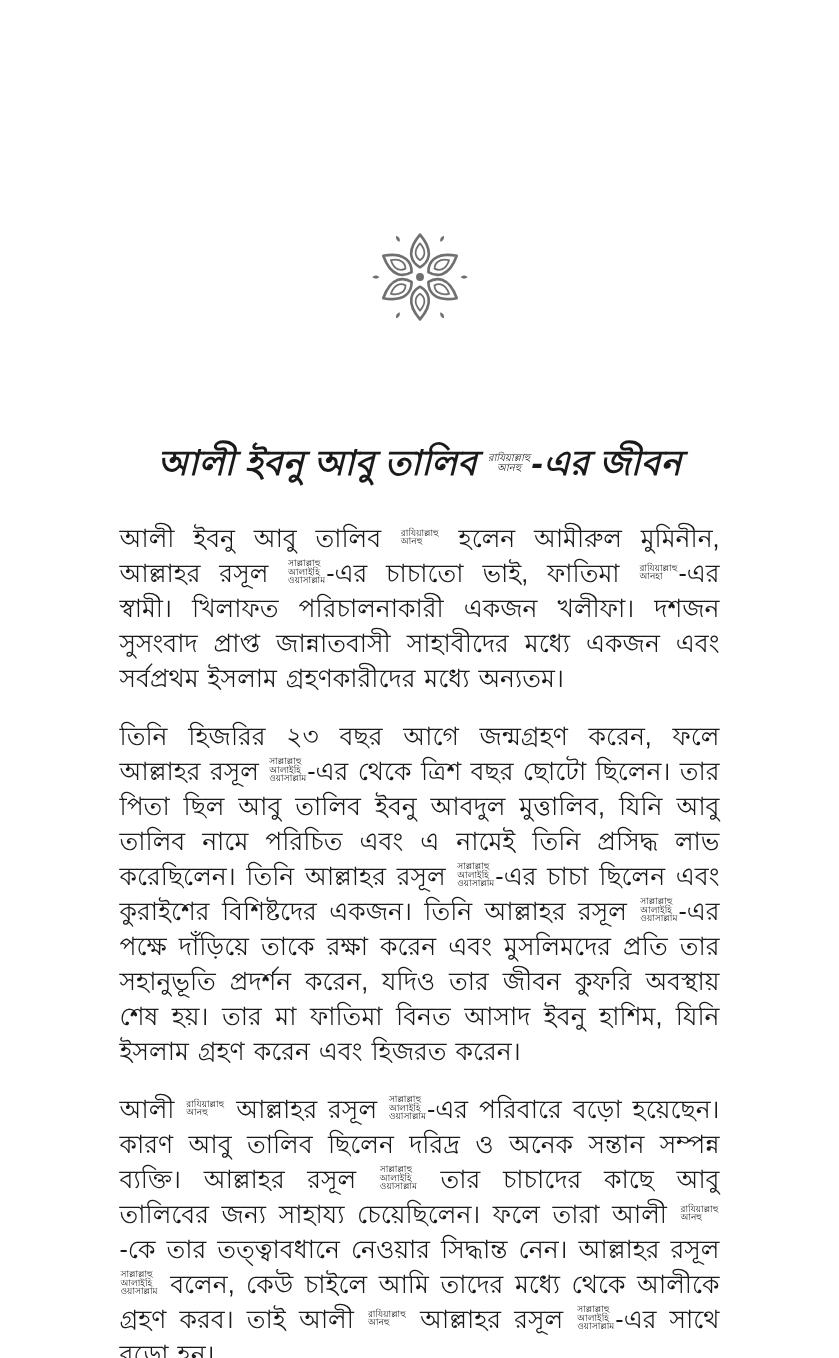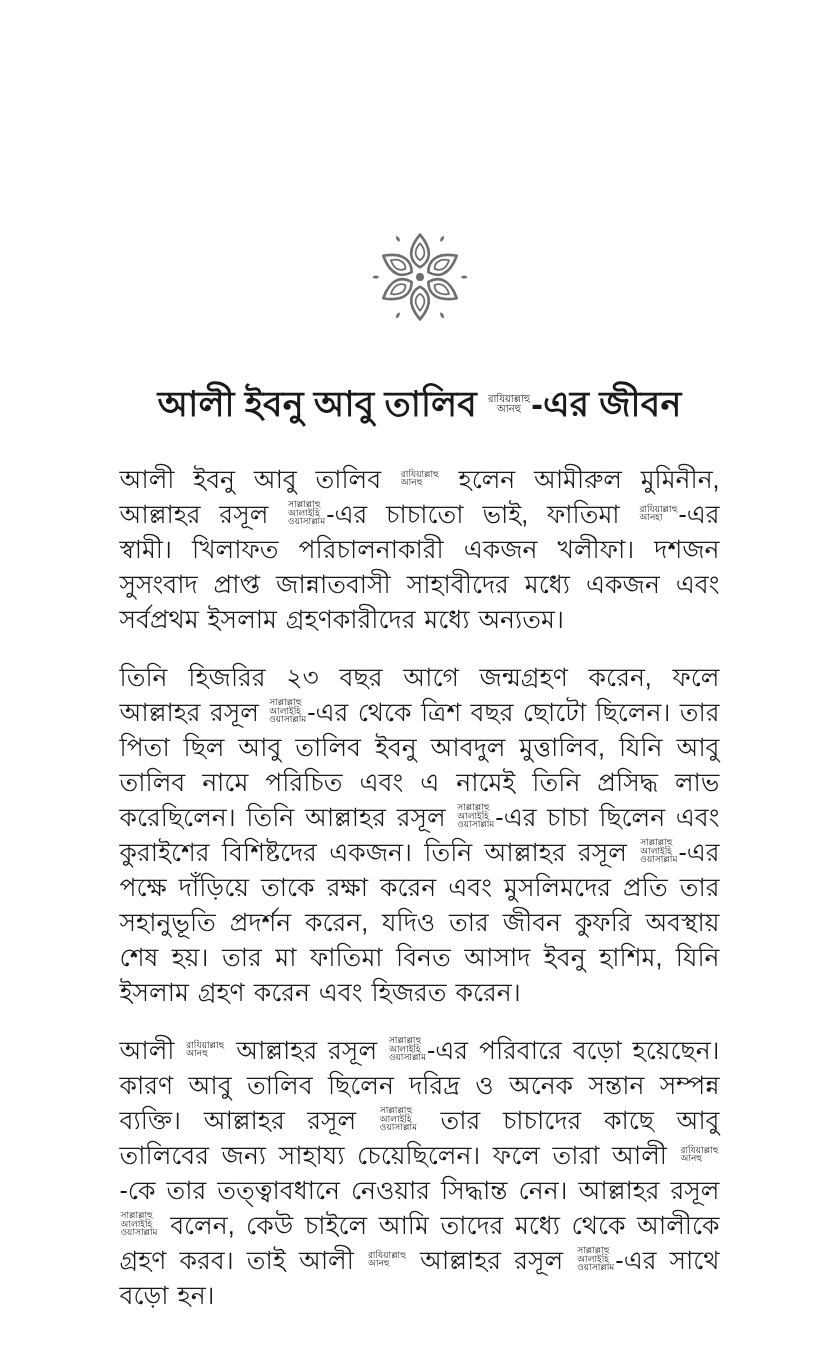--- a/index.html
+++ b/index.html
@@ -13,26 +13,27 @@
     overflow: hidden;
     font-family: "Liberation Sans", "DejaVu Sans", sans-serif;
     color: #1a1a1a;
   }
   .ornament-wrap {
     display: flex;
     justify-content: center;
     padding-top: 224px;
   }
   .heading {
-    margin: 49px 0 0 0;
+    margin: 108px 0 0 0;
     text-align: center;
     font-size: 35px;
     line-height: 1.45;
     font-weight: 700;
     letter-spacing: 0.2px;
+    font-style: italic;
   }
   .content {
     width: 600px;
     margin: 32px auto 0 auto;
   }
   .para {
     font-size: 25px;
     line-height: 35px;
     text-align: justify;
     margin: 0 0 23px 0;

